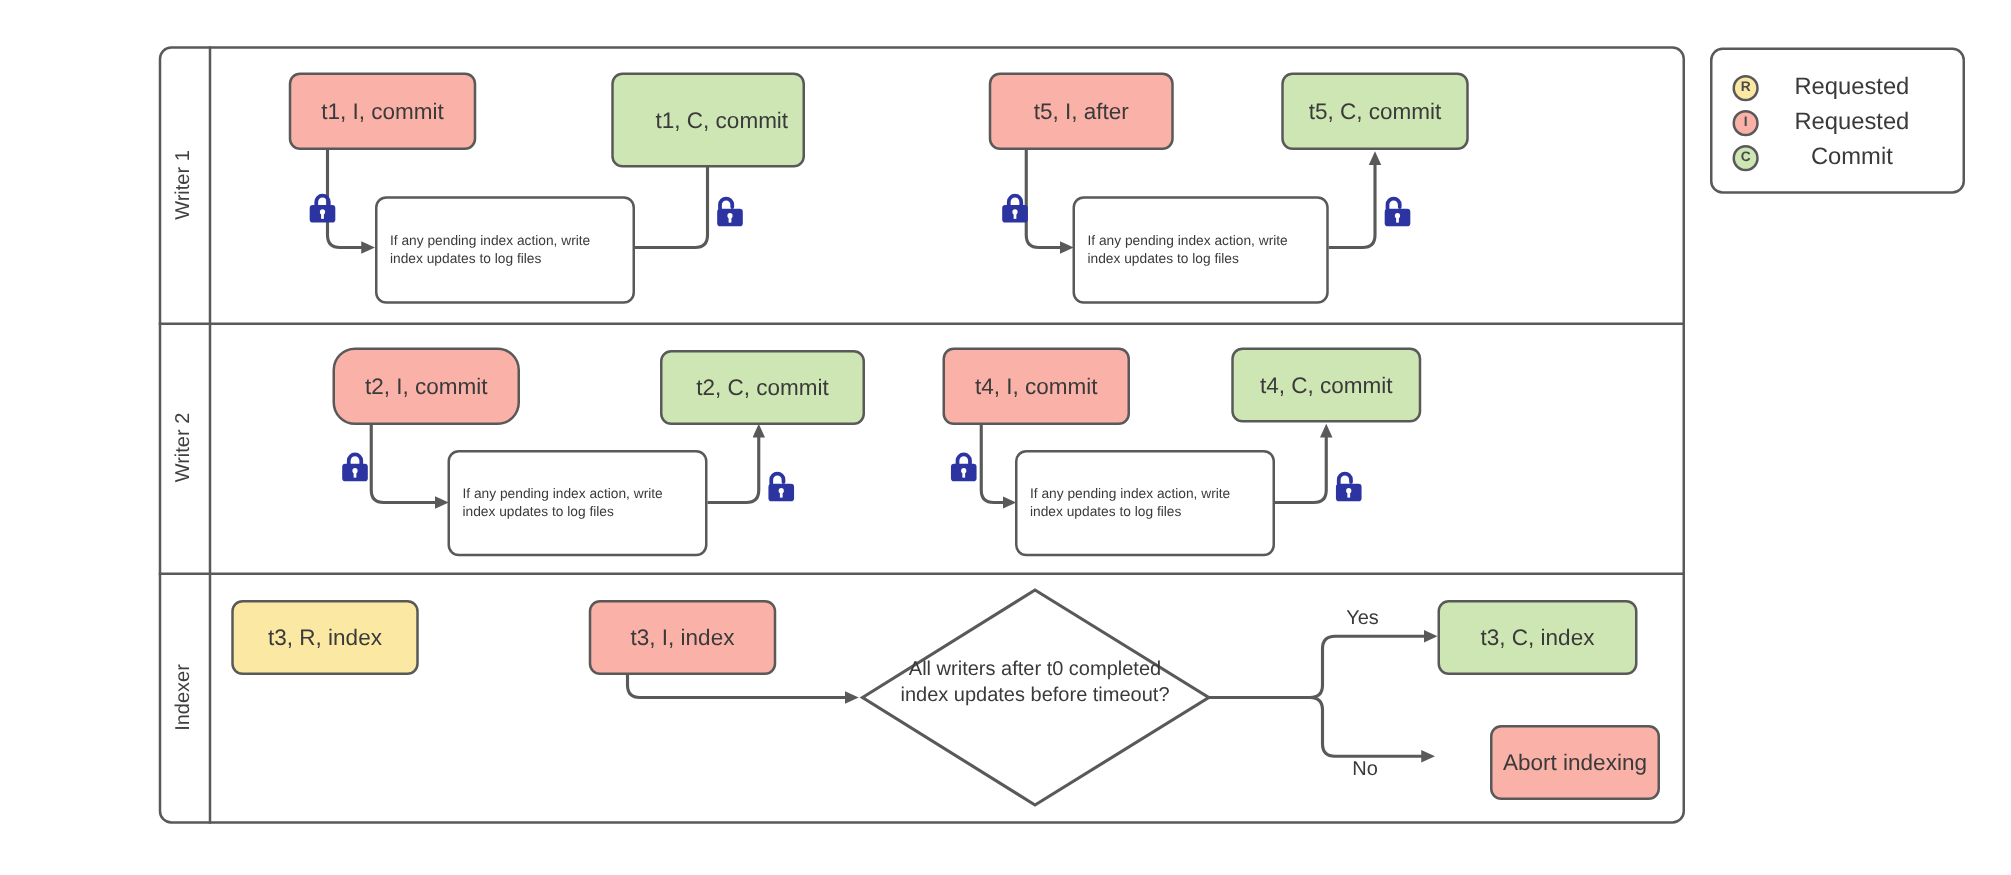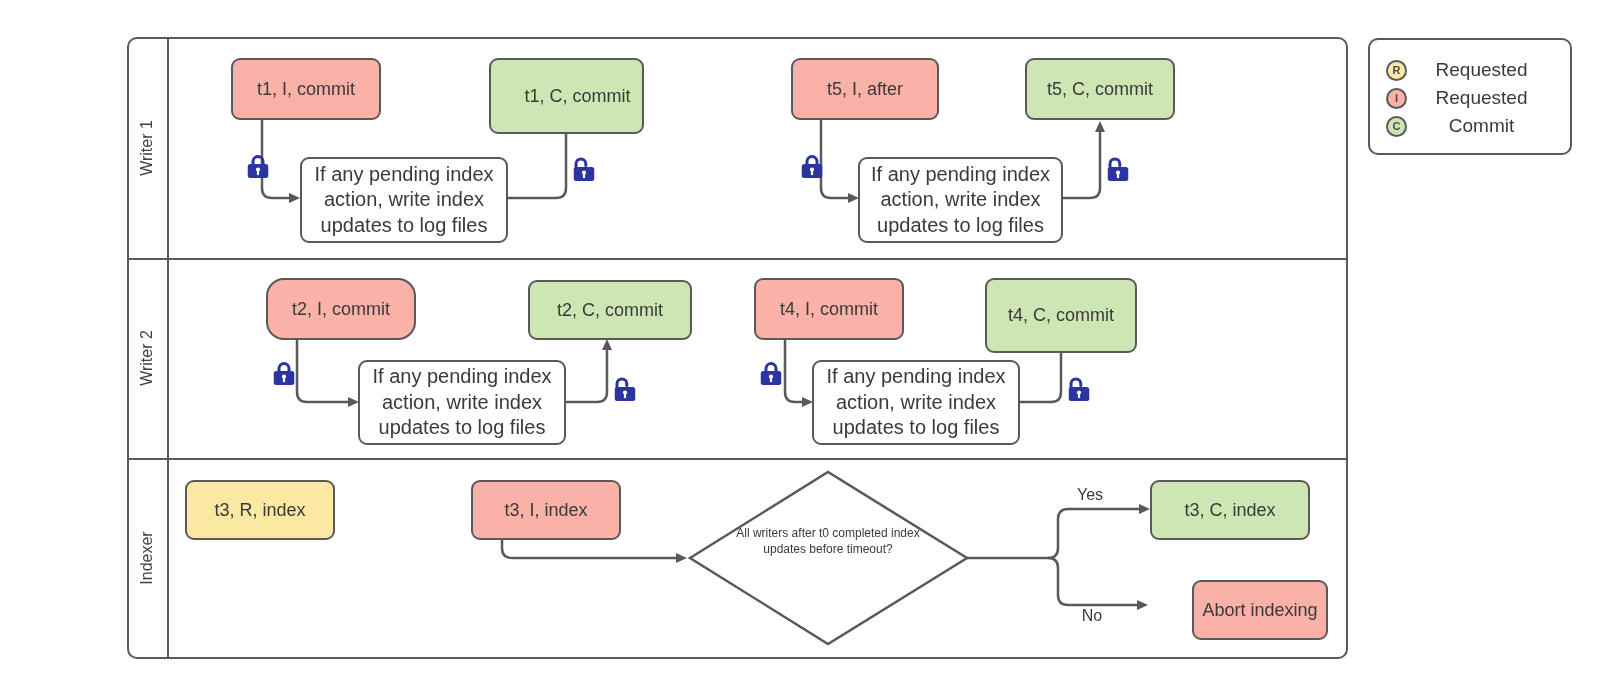--- a/index.html
+++ b/index.html
@@ -17,27 +17,27 @@
     font-size:16px;color:#3f3f3f;transform:rotate(-90deg);transform-origin:center;}
   
   .node{position:absolute;box-sizing:border-box;border:2.5px solid var(--border);
     border-radius:9px;display:flex;align-items:center;justify-content:center;
     font-size:18px;color:var(--text);z-index:3;}
   .inflight{background:var(--inflight);margin-left:44px;}
   .commit{background:var(--commit);}
   .requested{background:var(--requested);}
   .note{position:absolute;box-sizing:border-box;border:2.5px solid var(--border);
     border-radius:9px;background:#fff;display:flex;align-items:center;justify-content:center;
-    text-align:center;font-size:20px;line-height:1.28;padding:0 10px;color:var(--text);z-index:3;}
+    font-size:11px;line-height:1.28;padding:0 10px;color:var(--text);z-index:3;}
   
   #wires{position:absolute;left:0;top:0;z-index:2;}
   .conn{stroke:var(--connector);stroke-width:2.5;fill:none;}
   .diamond{fill:#fff;stroke:var(--border);stroke-width:2.5;}
   .decision-text{position:absolute;left:718px;top:526px;width:220px;text-align:center;
-    font-size:12px;line-height:1.3;color:var(--text);z-index:3;}
+    font-size:16px;line-height:1.3;color:var(--text);z-index:3;}
   .branch-label{position:absolute;width:60px;text-align:center;font-size:16px;color:var(--text);z-index:3;}
   
   .lock{position:absolute;z-index:4;}
   .lock .shk{stroke:var(--lock);stroke-width:3;fill:none;stroke-linecap:round;}
   .lock .body{fill:var(--lock);}
   .lock .kh{fill:#fff;}
   
   .legend{position:absolute;left:1368px;top:38px;width:204px;height:117px;box-sizing:border-box;
     border:2.5px solid var(--border);border-radius:10px;background:#fff;
     padding:16px 14px 0 16px;z-index:3;}
@@ -89,21 +89,21 @@
   <div class="node commit" style="left:489px;top:58px;width:155px;height:76px;padding-left:22px;">t1, C, commit</div>
   <div class="node inflight" style="left:747px;top:58px;width:148px;height:62px;">t5, I, after</div>
   <div class="note" style="left:858px;top:157px;width:205px;height:86px;">If any pending index action, write index updates to log files</div>
   <div class="node commit" style="left:1025px;top:58px;width:150px;height:62px;">t5, C, commit</div>
 
   <div class="node inflight" style="left:222px;top:278px;width:150px;height:62px;border-radius:18px;">t2, I, commit</div>
   <div class="note" style="left:358px;top:360px;width:208px;height:85px;">If any pending index action, write index updates to log files</div>
   <div class="node commit" style="left:528px;top:280px;width:164px;height:60px;">t2, C, commit</div>
   <div class="node inflight" style="left:710px;top:278px;width:150px;height:62px;">t4, I, commit</div>
   <div class="note" style="left:812px;top:360px;width:208px;height:85px;">If any pending index action, write index updates to log files</div>
-  <div class="node commit" style="left:985px;top:278px;width:152px;height:75px;">t4, C, commit</div>
+  <div class="node commit" style="left:985px;top:278px;width:152px;height:60px;">t4, C, commit</div>
 
   <div class="node requested" style="left:185px;top:480px;width:150px;height:60px;">t3, R, index</div>
   <div class="node inflight" style="left:427px;top:480px;width:150px;height:60px;">t3, I, index</div>
   <div class="decision-text">All writers after t0 completed index updates before timeout?</div>
   <div class="branch-label" style="left:1060px;top:486px;">Yes</div>
   <div class="branch-label" style="left:1062px;top:607px;">No</div>
   <div class="node commit" style="left:1150px;top:480px;width:160px;height:60px;">t3, C, index</div>
   <div class="node inflight" style="left:1148px;top:580px;width:136px;height:60px;">Abort indexing</div>
 
   <svg class="lock" style="left:247px;top:153px;" width="22" height="26" viewBox="0 0 22 26">

